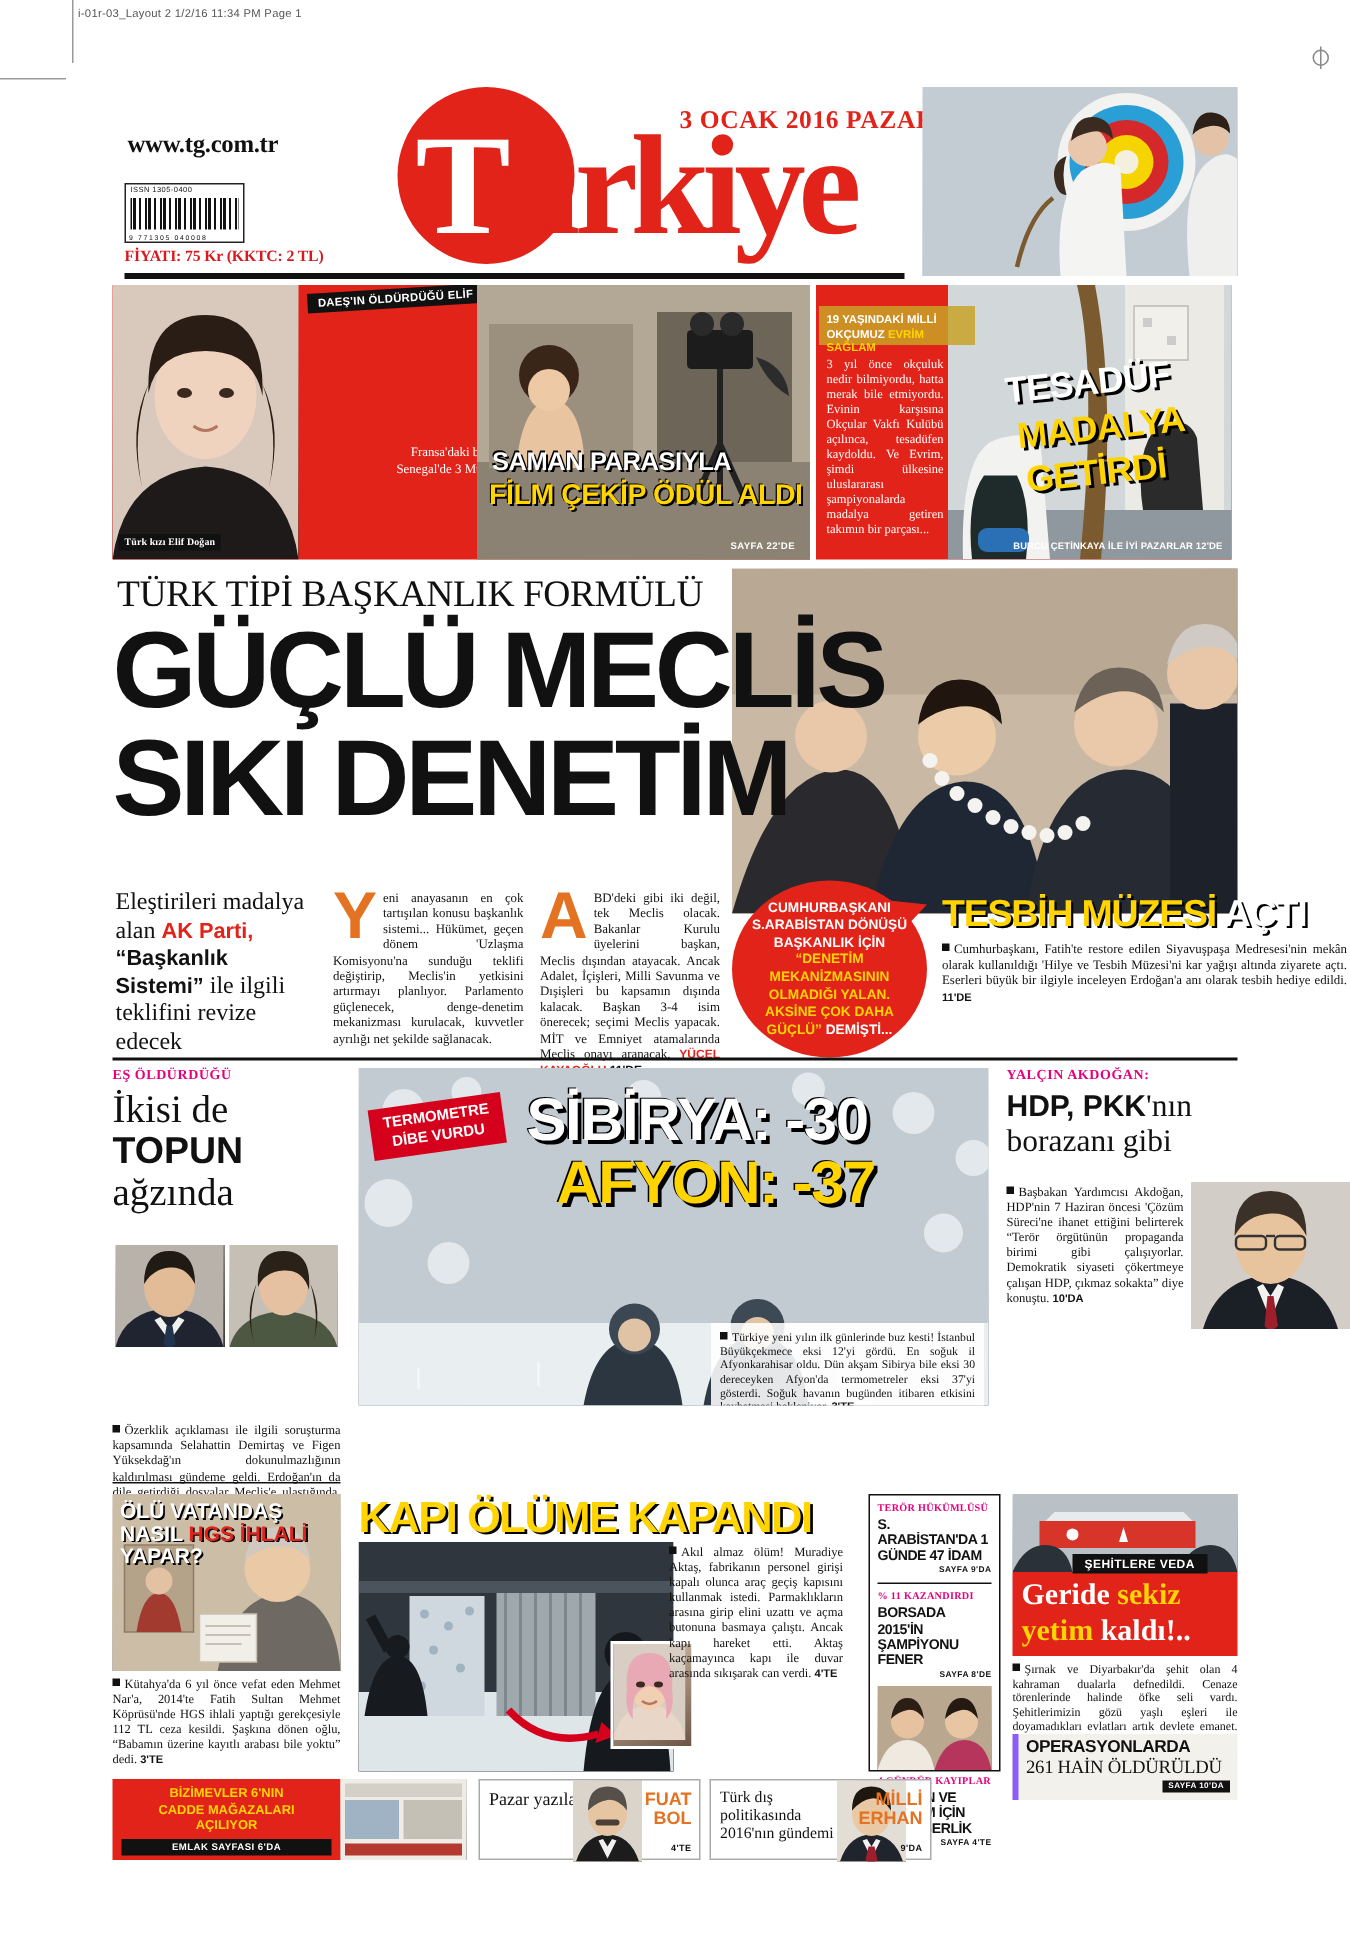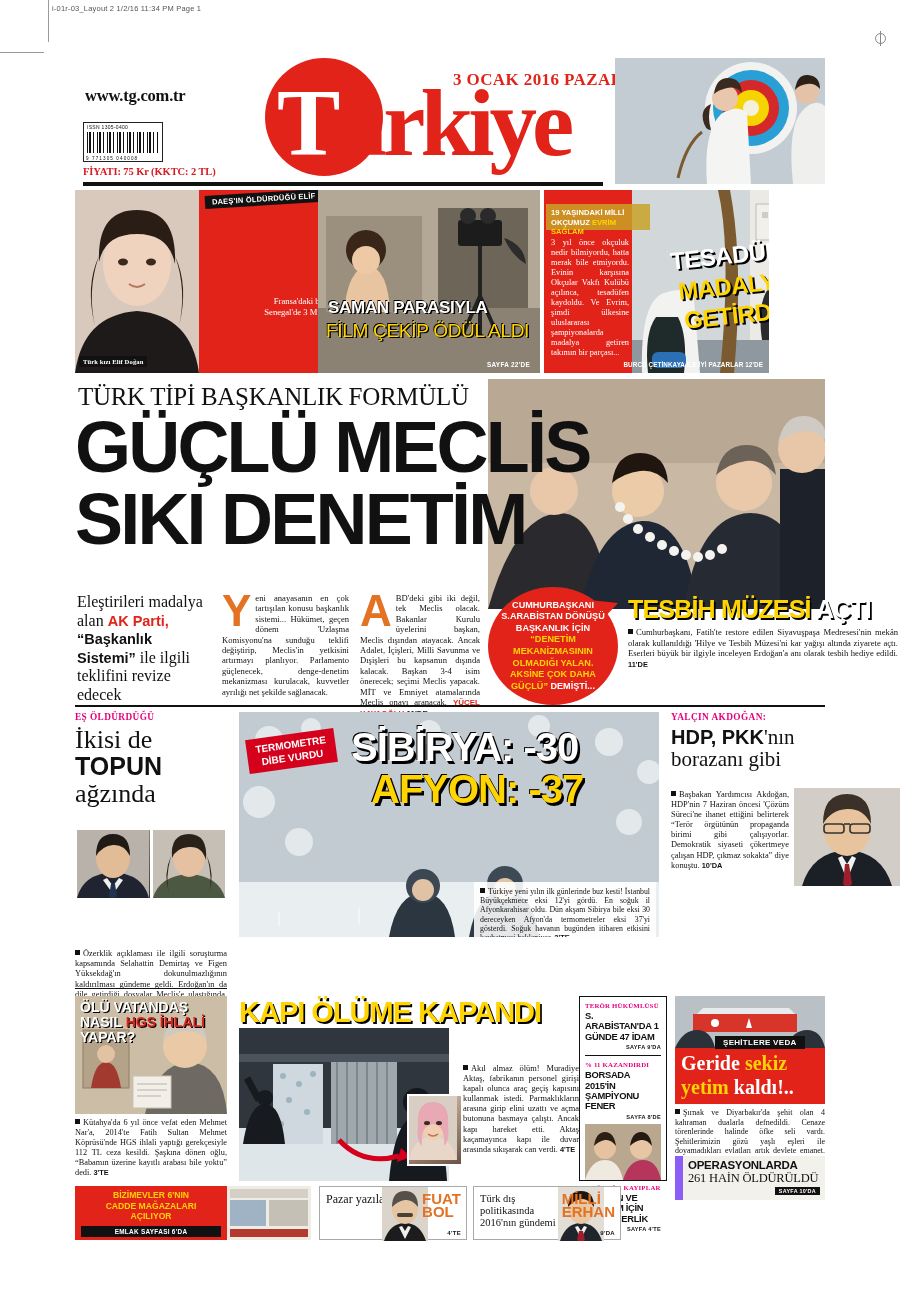--- a/index.html
+++ b/index.html
@@ -66,26 +66,26 @@
   .tz1-body{position:absolute;left:186px;top:106px;width:272px;text-align:right;color:#fff;
      font-family:"Liberation Serif",serif;font-size:8.6px;line-height:10.6px;}
   .tz1-body b{font-family:"Liberation Sans",sans-serif;font-size:7.4px;}
 
   .tz2{position:absolute;left:243px;top:0;width:222px;height:183px;overflow:hidden;
      background:linear-gradient(150deg,#cbbfae 0%,#9f9283 45%,#6e6255 100%);}
   .tz2-h1{position:absolute;left:10px;top:108px;font-family:"Liberation Sans",sans-serif;
      font-weight:bold;color:#fff;font-size:17px;letter-spacing:-.3px;
      text-shadow:1.4px 1.4px 0 #000,-0.7px -0.7px 0 #000;}
   .tz2-h2{position:absolute;left:8px;top:130px;font-family:"Liberation Sans",sans-serif;
-     font-weight:normal;color:#ffd400;font-size:19px;letter-spacing:-.3px;
+     font-weight:bold;color:#ffd400;font-size:19px;letter-spacing:-.3px;
      text-shadow:1.4px 1.4px 0 #000,-0.7px -0.7px 0 #000;}
   .tz2-pg{position:absolute;right:10px;bottom:5px;font-family:"Liberation Sans",sans-serif;
      font-weight:bold;color:#fff;font-size:6.4px;letter-spacing:.3px;}
 
-  .tz3{position:absolute;left:469px;top:0;width:225px;height:183px;background:#e2231a;overflow:hidden;}
+  .tz3{position:absolute;left:469px;top:0;width:277px;height:183px;background:#e2231a;overflow:hidden;}
   .tz3-photo{position:absolute;left:88px;top:0;width:193px;height:183px;
      background:linear-gradient(150deg,#e7e9ea 0%,#c5ccd1 35%,#8b959c 70%,#4b545b 100%);}
   .tz3-kick{position:absolute;left:7px;top:18px;width:96px;
      font-family:"Liberation Sans",sans-serif;font-weight:bold;font-size:7.6px;line-height:9.6px;
      color:#fff;}
   .tz3-kick .hl{color:#ffd400;}
   .tz3-kick-bg{position:absolute;left:2px;top:14px;width:104px;height:26px;background:#c9a227;opacity:.85;}
   .tz3-body{position:absolute;left:7px;top:48px;width:78px;color:#fff;
      font-family:"Liberation Serif",serif;font-size:8.3px;line-height:10px;text-align:justify;}
   .tz3-h1{position:absolute;left:126px;top:52px;font-family:"Liberation Sans",sans-serif;
@@ -188,22 +188,22 @@
      font-size:8.3px;line-height:10px;text-align:justify;color:#111;}
 
   .kapi{position:absolute;left:164px;top:0;width:332px;height:185px;}
   .kapi-h{position:absolute;left:0;top:0;font-family:"Liberation Sans",sans-serif;font-weight:bold;
      font-size:29px;letter-spacing:-1px;color:#ffd400;text-shadow:1.8px 1.8px 0 #000;}
   .kapi-photo{position:absolute;left:0;top:32px;width:210px;height:153px;overflow:hidden;
      background:linear-gradient(160deg,#c6cdd2 0%,#8a949b 35%,#2c3136 100%);}
   .kapi-inset{position:absolute;left:168px;top:98px;width:52px;height:68px;border:2px solid #fff;
      background:linear-gradient(150deg,#e3d6c9 0%,#b39b86 40%,#6a5446 100%);}
   .kapi-arrow{position:absolute;left:98px;top:140px;width:76px;height:26px;}
-  .kapi-b{position:absolute;left:224px;top:34px;width:116px;font-family:"Liberation Serif",serif;
-     font-size:8.4px;line-height:10.1px;text-align:justify;color:#111;margin-top:34px;}
+  .kapi-b{position:absolute;left:207px;top:34px;width:116px;font-family:"Liberation Serif",serif;
+     font-size:8.4px;line-height:10.1px;text-align:justify;color:#111;}
 
   .briefs{position:absolute;left:504px;top:0;width:88px;height:185px;
      border:1px solid #111;box-sizing:border-box;padding:5px 5px;}
   .brief-k{font-family:"Liberation Serif",serif;font-weight:bold;font-size:6.8px;color:#e6007e;
      letter-spacing:.2px;}
   .brief-h{font-family:"Liberation Sans",sans-serif;font-weight:bold;font-size:9.4px;line-height:10.4px;
      color:#111;margin-top:2px;letter-spacing:-.3px;}
   .brief-p{font-family:"Liberation Sans",sans-serif;font-weight:bold;font-size:5.6px;color:#111;
      text-align:right;margin-top:2px;letter-spacing:.3px;}
   .brief-div{height:1px;background:#111;margin:5px 0;}
@@ -215,43 +215,43 @@
      background:linear-gradient(160deg,#d4d8db 0%,#9aa1a7 40%,#41474c 100%);}
   .sehit-tag{position:absolute;left:40px;top:40px;background:#111;color:#fff;
      font-family:"Liberation Sans",sans-serif;font-weight:bold;font-size:8px;padding:2px 8px;letter-spacing:.3px;}
   .sehit-band{position:absolute;left:0;top:52px;width:150px;height:56px;background:#e2231a;}
   .sehit-h{position:absolute;left:6px;top:55px;width:144px;
      font-family:"Liberation Serif",serif;font-weight:bold;font-size:20px;line-height:24px;color:#fff;}
   .sehit-h .y{color:#ffd400;}
   .sehit-b{position:absolute;left:0;top:112px;width:150px;font-family:"Liberation Serif",serif;
      font-size:8px;line-height:9.6px;text-align:justify;color:#111;}
   .oper{position:absolute;left:0;top:160px;width:150px;height:44px;background:#f3f1ec;
-     border-left:8px solid #8b5cf6;box-sizing:border-box;padding:3px 5px;}
+     border-left:4px solid #8b5cf6;box-sizing:border-box;padding:3px 5px;}
   .oper-h1{font-family:"Liberation Sans",sans-serif;font-weight:bold;font-size:11.5px;color:#111;letter-spacing:-.3px;}
   .oper-h2{font-family:"Liberation Serif",serif;font-size:12.5px;color:#111;letter-spacing:-.2px;}
   .oper-p{background:#111;color:#fff;font-family:"Liberation Sans",sans-serif;font-weight:bold;
      font-size:5.4px;padding:1px 4px;float:right;margin-top:1px;letter-spacing:.3px;}
 
   
   .strip{position:absolute;left:75px;top:1186px;width:750px;height:56px;}
   .s-emlak{position:absolute;left:0;top:0;width:236px;height:54px;}
   .s-emlak-red{position:absolute;left:0;top:0;width:152px;height:54px;background:#e2231a;}
   .s-emlak-h{position:absolute;left:6px;top:4px;width:140px;text-align:center;
      font-family:"Liberation Sans",sans-serif;font-weight:bold;font-size:8.6px;line-height:10.6px;color:#ffd400;}
   .s-emlak-p{position:absolute;left:6px;bottom:3px;width:140px;text-align:center;background:#111;color:#fff;
      font-family:"Liberation Sans",sans-serif;font-weight:bold;font-size:6.4px;padding:2px 0;letter-spacing:.3px;}
   .s-emlak-img{position:absolute;left:152px;top:0;width:84px;height:54px;overflow:hidden;
      background:linear-gradient(150deg,#e8e6e1 0%,#b9b4ab 45%,#5d5a53 100%);}
   .s-cell{position:absolute;top:0;height:54px;border:1px solid #aaa;box-sizing:border-box;background:#fff;}
   .s-pazar{left:244px;width:148px;}
   .s-turk{left:398px;width:148px;}
   .s-txt{position:absolute;left:6px;top:6px;font-family:"Liberation Serif",serif;font-size:12px;
      line-height:13.5px;color:#111;}
-  .s-name{position:absolute;right:5px;top:6px;text-align:left;
-     font-family:"Liberation Sans",sans-serif;font-weight:bold;font-size:15px;line-height:12.5px;color:#e37222;}
+  .s-name{position:absolute;right:5px;top:6px;text-align:right;
+     font-family:"Liberation Sans",sans-serif;font-weight:bold;font-size:12px;line-height:12.5px;color:#e37222;}
   .s-pg{position:absolute;right:5px;bottom:3px;font-family:"Liberation Sans",sans-serif;
      font-weight:bold;font-size:6px;color:#111;letter-spacing:.3px;}
   .s-face{position:absolute;width:46px;height:54px;top:0;
      background:linear-gradient(150deg,#ded7ce 0%,#9b9289 45%,#35332e 100%);}
 </style>
 </head>
 <body>
 
 <div class="page">
 

